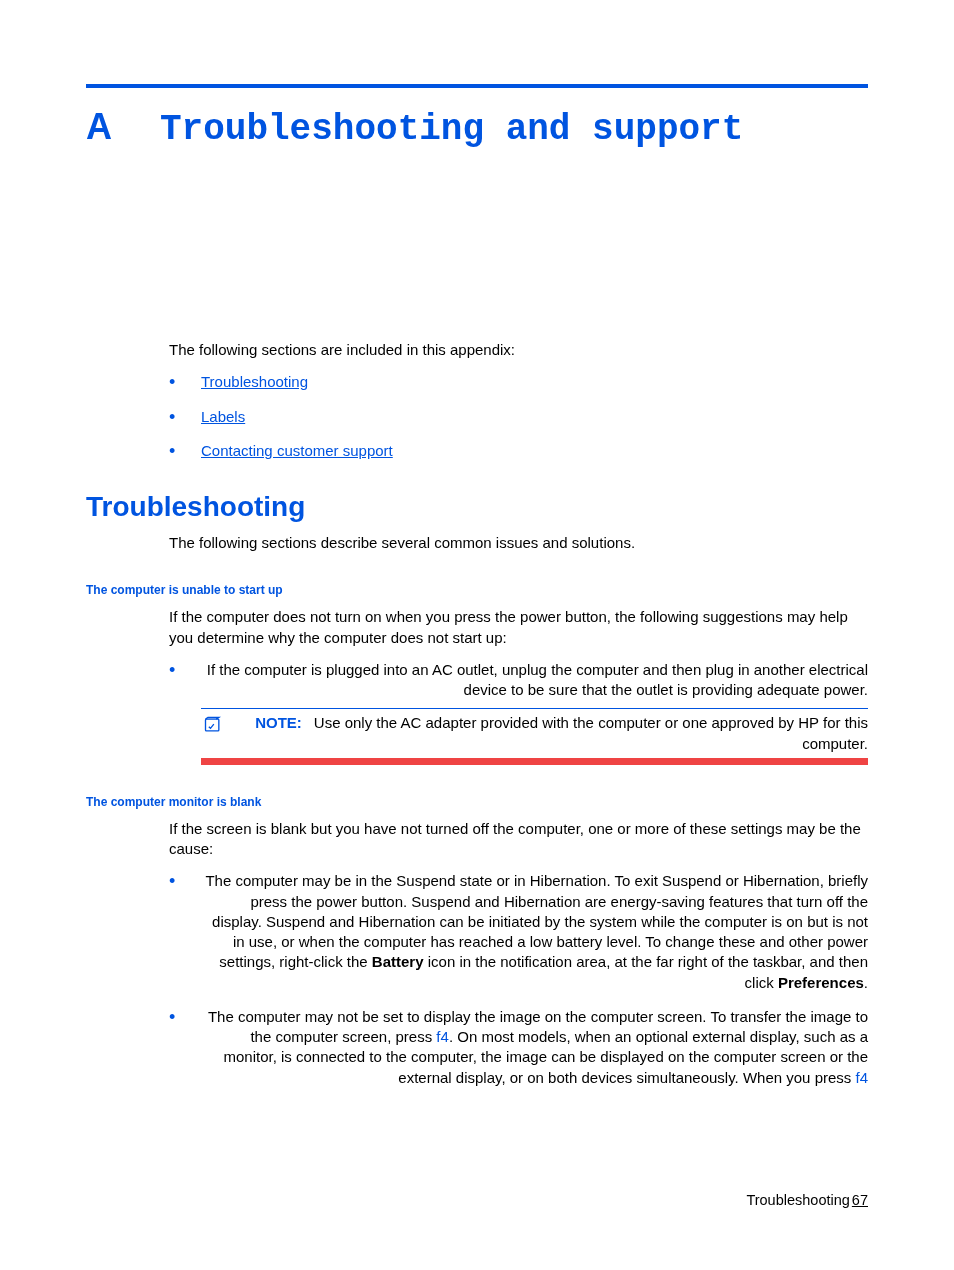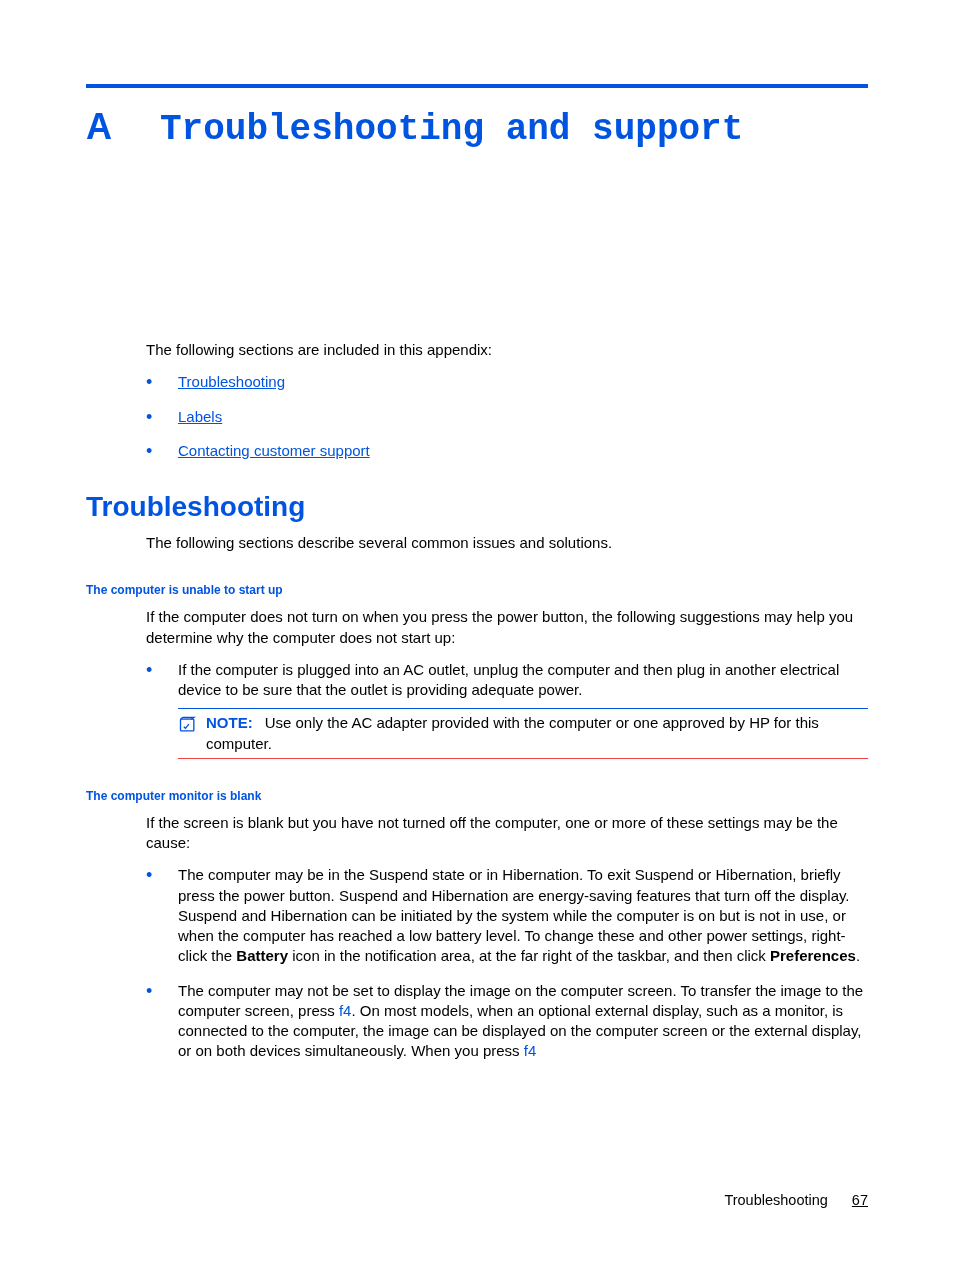--- a/index.html
+++ b/index.html
@@ -29,21 +29,21 @@
     font-weight: bold;
     width: 74px;
   }
   .appendix-text {
     color: #0054e0;
     font-size: 36px;
     font-weight: bold;
     font-family: Liberation Mono, monospace;
   }
   .body-indent {
-    margin-left: 60px;
+    margin-left: 83px;
   }
   p.body {
     font-size: 15px;
     line-height: 1.35;
     margin-bottom: 12px;
   }
   ul.link-list {
     list-style: none;
     margin: 12px 0 28px 0;
   }
@@ -82,33 +82,34 @@
   ul.bullets {
     list-style: none;
     margin: 8px 0 12px 0;
   }
   ul.bullets > li {
     position: relative;
     padding-left: 32px;
     margin-bottom: 14px;
     font-size: 15px;
     line-height: 1.35;
+    text-align: right;
   }
   ul.bullets > li::before {
     content: "•";
     color: #0054e0;
     font-size: 18px;
     position: absolute;
     left: 0;
     top: -2px;
   }
   .note-box {
     margin: 8px 0 10px 0;
     border-top: 1px solid #0054e0;
-    border-bottom: 1px solid #ef4444;
+    border-bottom: 7px solid #ef4444;
     padding: 4px 0 4px 0;
     display: flex;
     gap: 6px;
     font-size: 15px;
     line-height: 1.35;
   }
   .note-icon {
     width: 22px;
     flex-shrink: 0;
     color: #0054e0;
@@ -120,21 +121,21 @@
     margin-right: 12px;
   }
   .bold { font-weight: bold; }
   .key { color: #0054e0; }
   .footer {
     position: absolute;
     bottom: 62px;
     right: 86px;
     font-size: 14.5px;
   }
-  .footer .num { margin-left: 24px; text-decoration: underline; }
+  .footer .num { margin-left: 2px; text-decoration: underline; }
 </style>
 </head>
 <body>
 
 <div class="page">
   <div class="top-rule"></div>
 
   <div class="appendix-title">
     <div class="appendix-letter">A</div>
     <div class="appendix-text">Troubleshooting and support</div>

